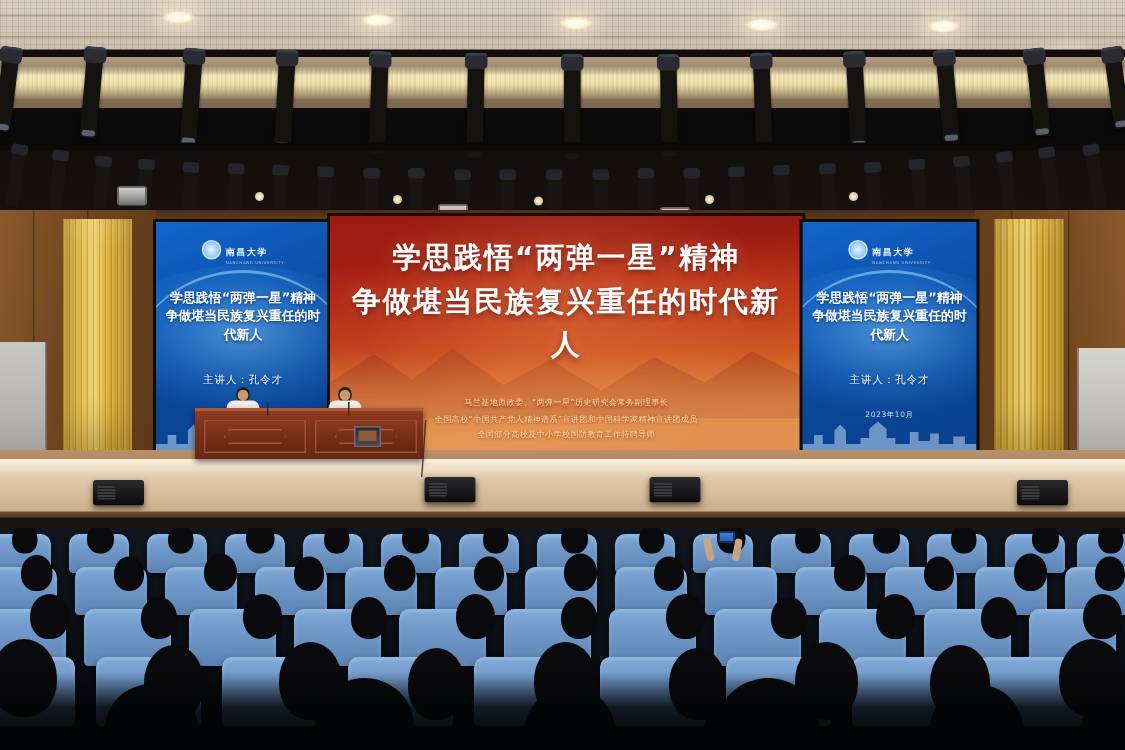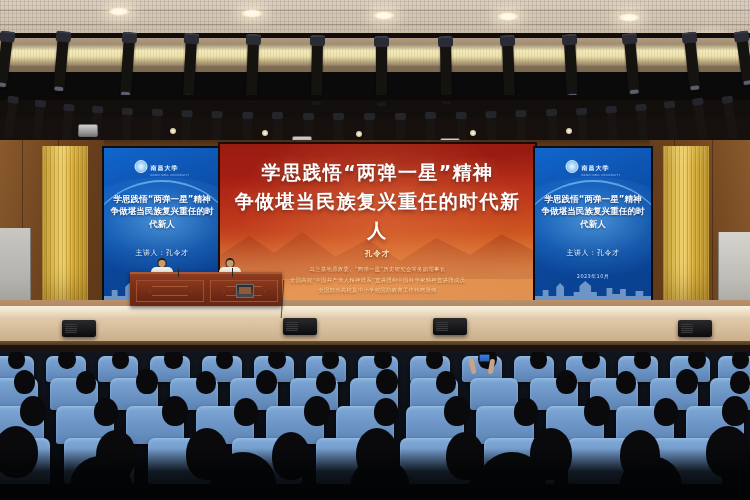--- a/index.html
+++ b/index.html
@@ -317,21 +317,20 @@
   <div class="screen-main">
     <svg class="main-mountains" viewBox="0 0 300 60" preserveAspectRatio="none">
       <path fill="#8e2a12" d="M0,60 L0,34 L28,14 L52,32 L78,10 L110,36 L140,18 L172,40 L206,16 L238,34 L268,12 L300,30 L300,60 Z"></path>
     </svg>
     <div class="main-mist"></div>
     <div class="main-vignette"></div>
     <div class="main-title">
       <div>学思践悟“两弹一星”精神</div>
       <div>争做堪当民族复兴重任的时代新人</div>
     </div>
-    <div class="main-speaker">孔令才</div>
     <div class="main-credits">
       <div class="main-credit-line">马兰基地原政委、“两弹一星”历史研究会常务副理事长</div>
       <div class="main-credit-line">全国高校“中国共产党人精神谱系”宣讲团和中国科学家精神宣讲团成员</div>
       <div class="main-credit-line">全国部分高校及中小学校国防教育工作特聘导师</div>
     </div>
   </div>
 
   <div class="screen-side screen-right">
     <div class="screen-glow"></div>
     <div class="screen-arc"></div>

